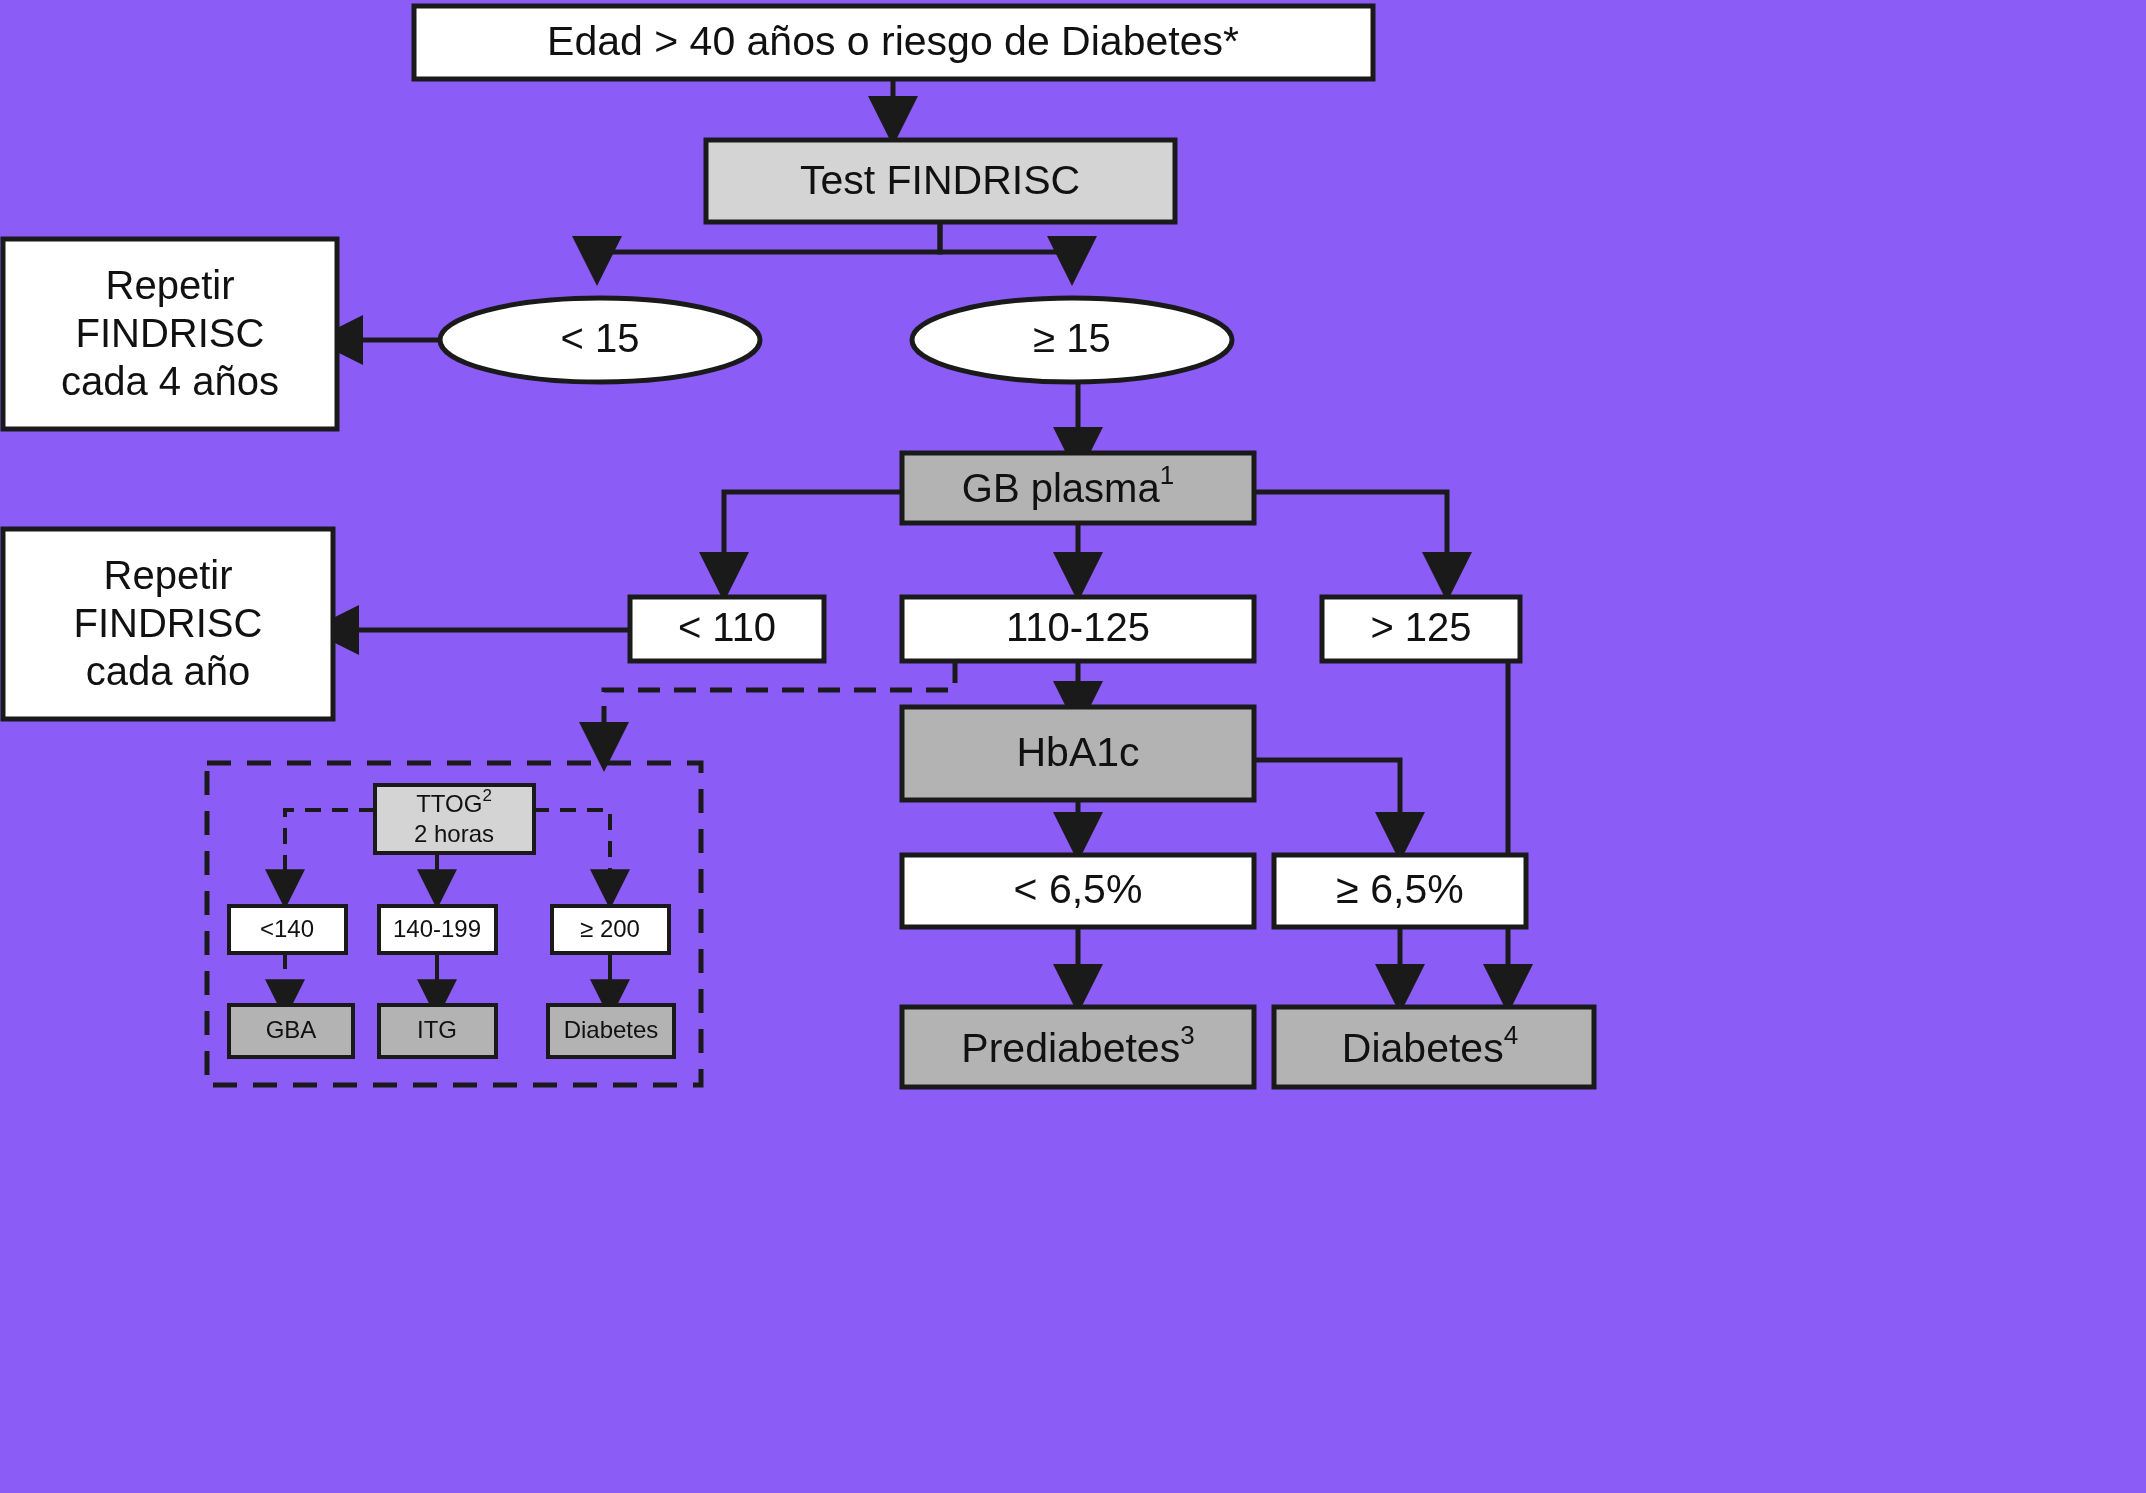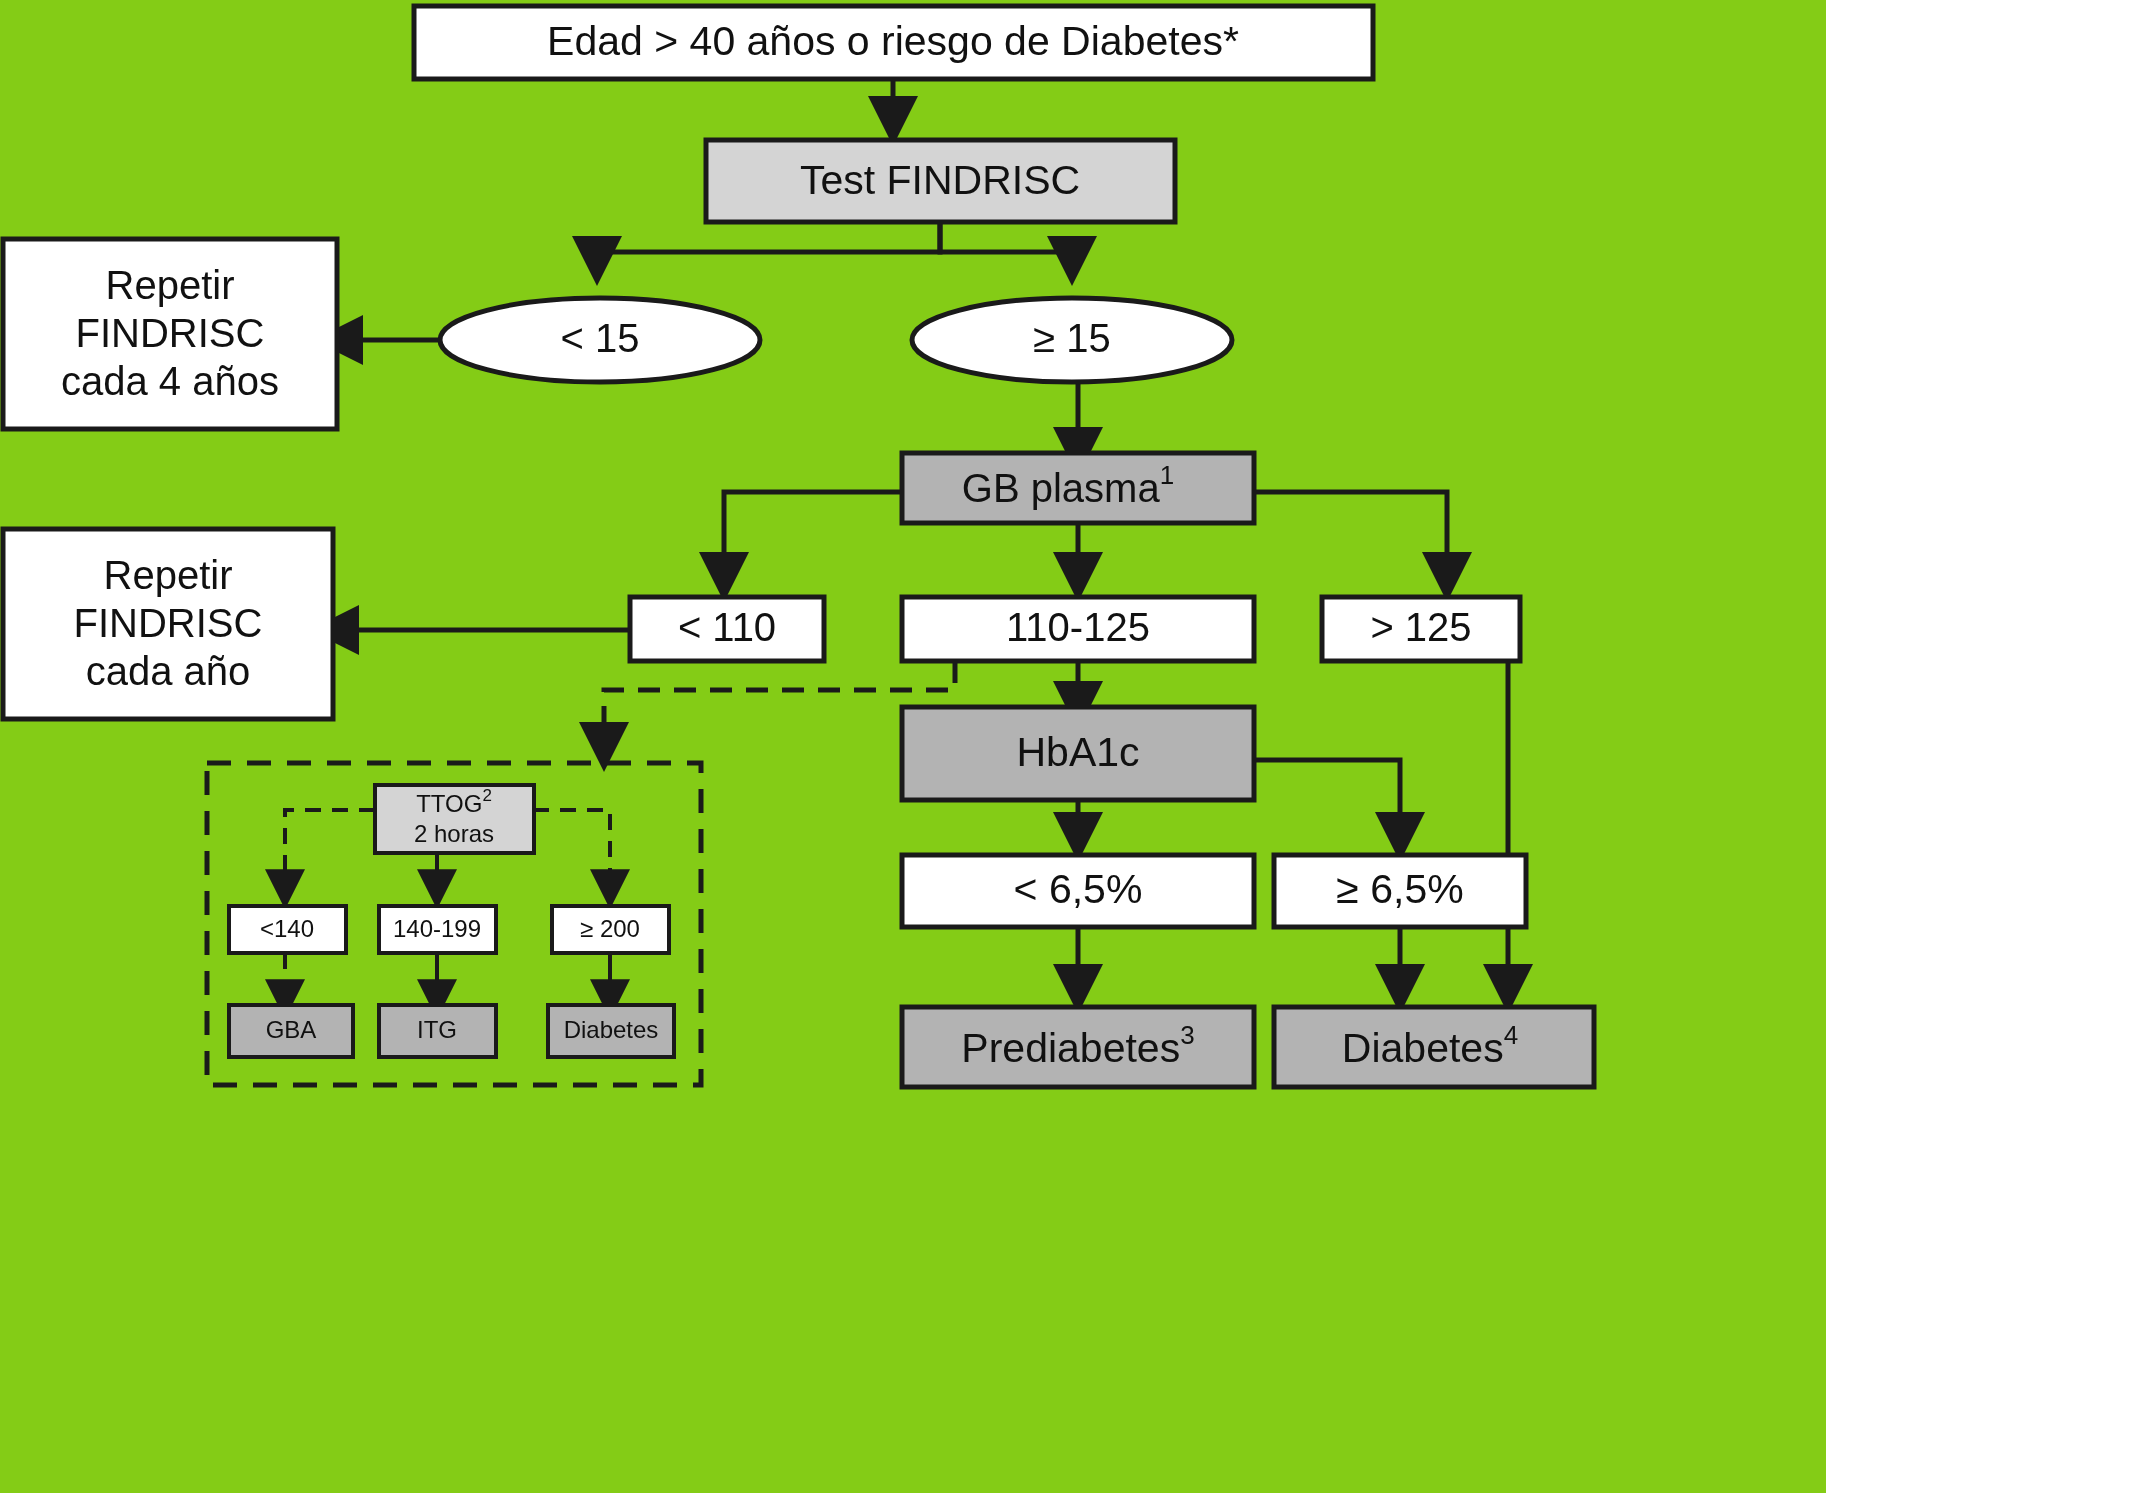--- a/index.html
+++ b/index.html
@@ -1,18 +1,18 @@
 <!DOCTYPE html>
 <html><head>
 <meta charset="utf-8">
 <style>
   html,body{margin:0;padding:0;background:#ffffff;}
   body{width:2146px;height:1493px;overflow:hidden;
        font-family:"Liberation Sans","DejaVu Sans",sans-serif;color:#111111;}
-  #stage{position:relative;width:1826px;height:1493px;background:#84cc16;text-decoration:underline;}
+  #stage{position:relative;width:2146px;height:1493px;background:#8b5cf6;text-decoration:underline;}
   svg{position:absolute;left:0;top:0;width:2146px;height:1493px;}
   .nd{fill:#ffffff;stroke:#1a1a1a;}
   .lbl{font-family:"Liberation Sans","DejaVu Sans",sans-serif;fill:#111111;
        text-anchor:middle;dominant-baseline:middle;}
   .sup{font-size:26px;}
   .supS{font-size:17px;}
 </style>
 </head>
 <body>
 

